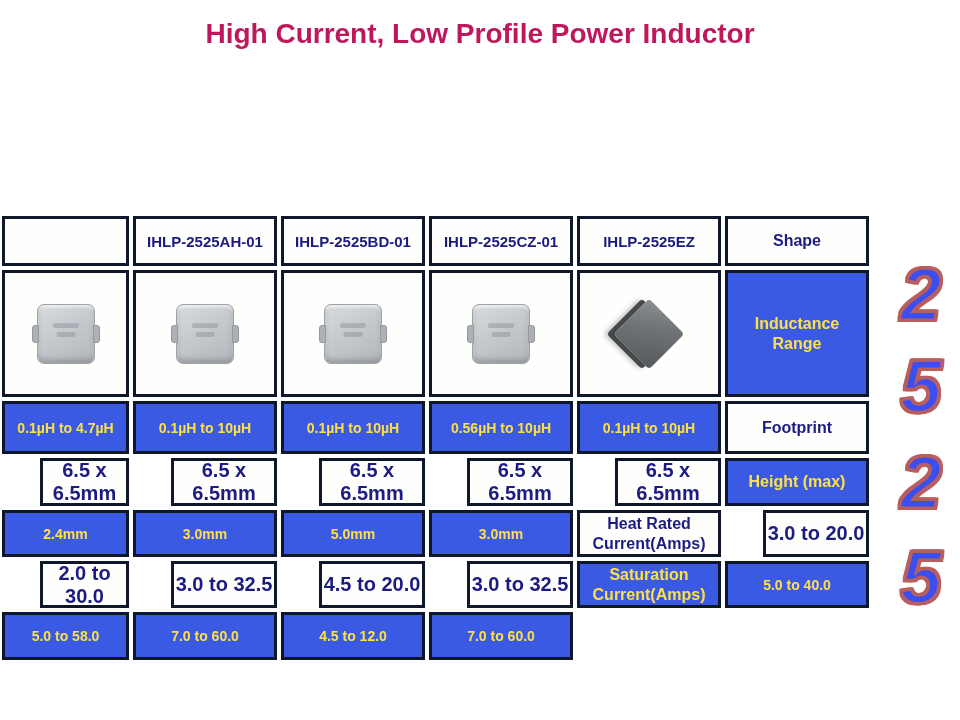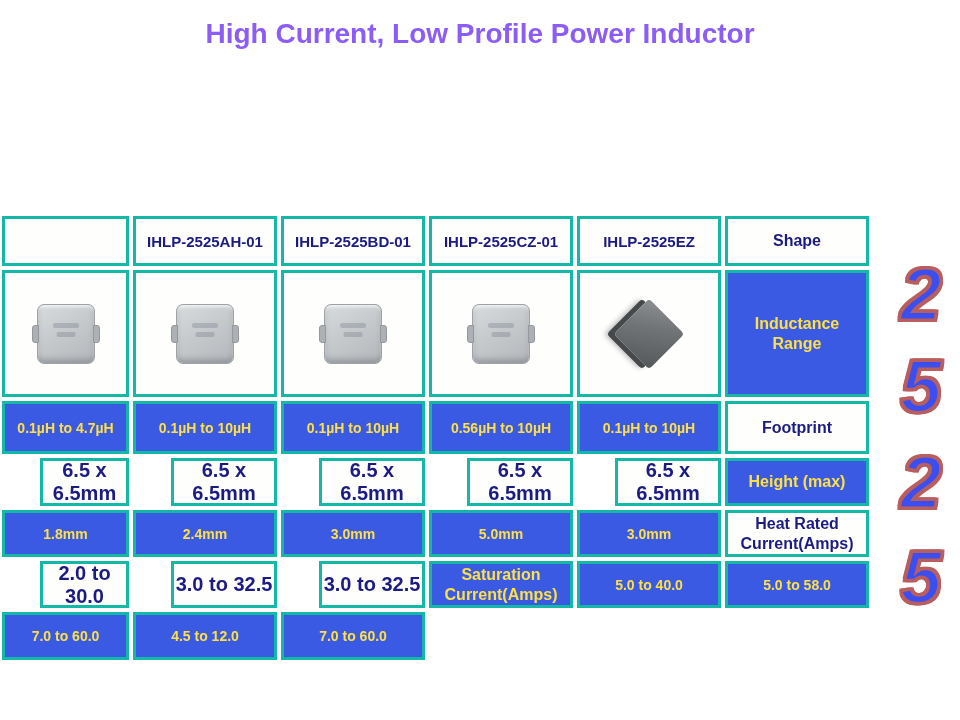--- a/index.html
+++ b/index.html
@@ -19,35 +19,35 @@
     background: #ffffff;
   }
   .title {
     position: absolute;
     top: 18px;
     left: 0;
     width: 960px;
     text-align: center;
     font-size: 28px;
     font-weight: bold;
-    color: #8b5cf6;
+    color: #be185d;
     letter-spacing: 0px;
   }
   .spec-table {
     position: absolute;
     left: 2px;
     top: 216px;
     width: 867px;
     display: grid;
     grid-template-columns: 127px repeat(5, 144px);
     grid-template-rows: 50px 127px 53px 48px 47px 47px 48px;
     gap: 4px;
   }
   .cell {
-    border: 3px solid #14b8a6;
+    border: 3px solid #0f172a;
     box-sizing: border-box;
     display: flex;
     align-items: center;
     justify-content: center;
     text-align: center;
     overflow: hidden;
   }
   .c-white {
     background: #fefefc;
     color: #1b1b82;
@@ -200,29 +200,30 @@
     <div class="cell c-blue val-white">0.1µH to 10µH</div>
 
     <div class="cell c-white rowlabel">Footprint</div>
     <div class="cell c-white val-navy">6.5 x 6.5mm</div>
     <div class="cell c-white val-navy">6.5 x 6.5mm</div>
     <div class="cell c-white val-navy">6.5 x 6.5mm</div>
     <div class="cell c-white val-navy">6.5 x 6.5mm</div>
     <div class="cell c-white val-navy">6.5 x 6.5mm</div>
 
     <div class="cell c-blue rowlabel">Height (max)</div>
-    <div class="cell c-blue val-white">1.8mm</div>
     <div class="cell c-blue val-white">2.4mm</div>
     <div class="cell c-blue val-white">3.0mm</div>
     <div class="cell c-blue val-white">5.0mm</div>
     <div class="cell c-blue val-white">3.0mm</div>
 
     <div class="cell c-white rowlabel">Heat Rated Current(Amps)</div>
+    <div class="cell c-white val-navy">3.0 to 20.0</div>
     <div class="cell c-white val-navy">2.0 to 30.0</div>
     <div class="cell c-white val-navy">3.0 to 32.5</div>
+    <div class="cell c-white val-navy">4.5 to 20.0</div>
     <div class="cell c-white val-navy">3.0 to 32.5</div>
 
     <div class="cell c-blue rowlabel">Saturation Current(Amps)</div>
     <div class="cell c-blue val-white">5.0 to 40.0</div>
     <div class="cell c-blue val-white">5.0 to 58.0</div>
     <div class="cell c-blue val-white">7.0 to 60.0</div>
     <div class="cell c-blue val-white">4.5 to 12.0</div>
     <div class="cell c-blue val-white">7.0 to 60.0</div>
 
   </div>

